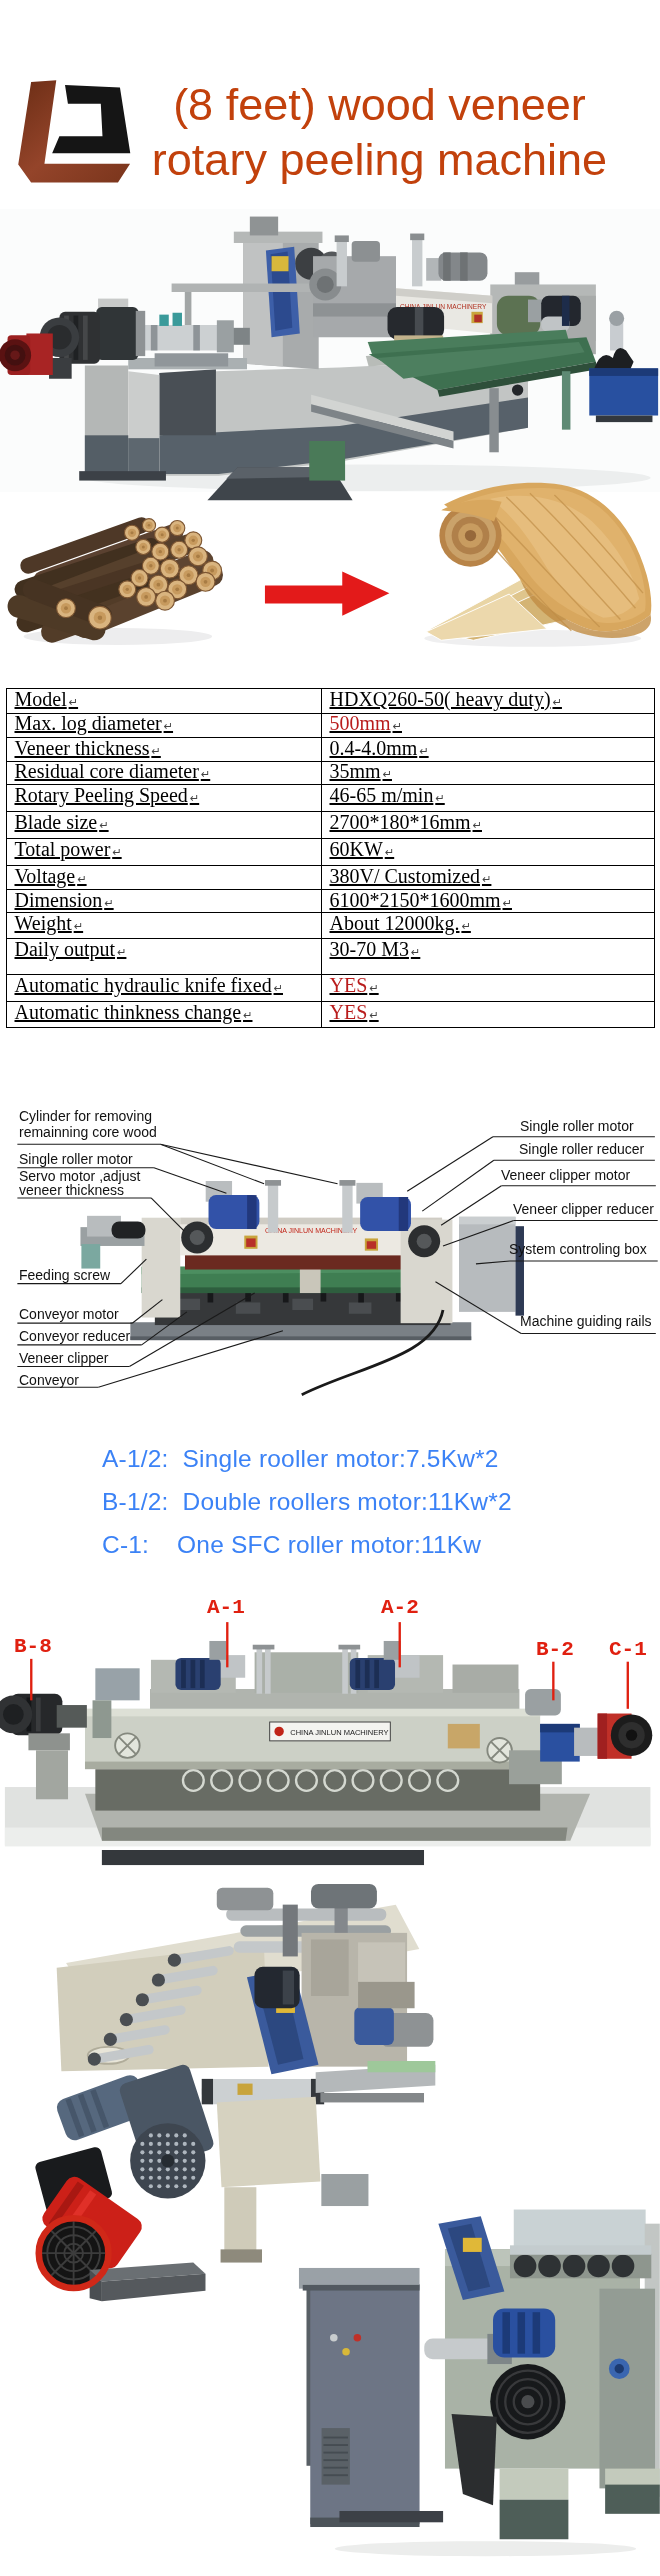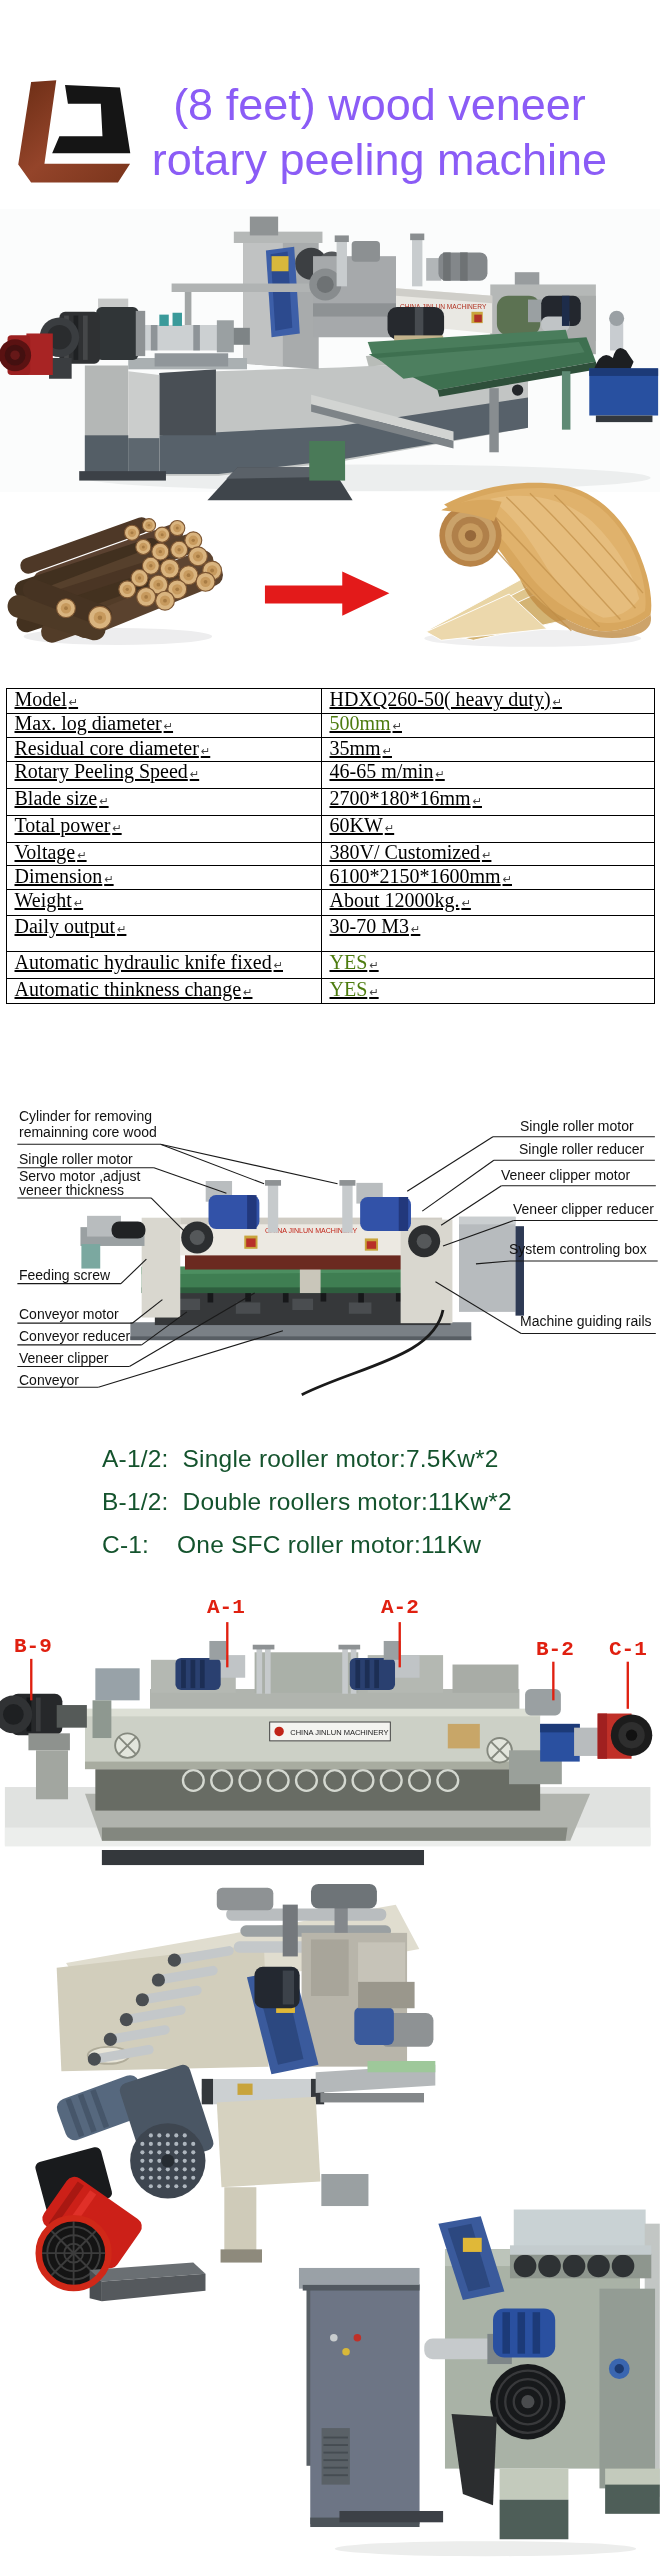--- a/index.html
+++ b/index.html
@@ -1,24 +1,24 @@
 <!DOCTYPE html>
 <html style="font-size:15px"><head>
 <meta charset="utf-8">
 <style>
 html,body{margin:0;padding:0;background:#fff;}
 body{width:660px;height:2576px;position:relative;font-family:"Liberation Sans",sans-serif;overflow:hidden;}
 .abs{position:absolute;}
-.title{font-family:"Liberation Sans",sans-serif;color:#8b5cf6;font-size:45px;line-height:55px;text-align:center;letter-spacing:0px;}
+.title{font-family:"Liberation Sans",sans-serif;color:#c2410c;font-size:45px;line-height:55px;text-align:center;letter-spacing:0px;}
 table.spec{border-collapse:collapse;table-layout:fixed;width:648px;font-family:"Liberation Serif",serif;font-size:20px;color:#000;}
 table.spec td{border:1.9px solid #000;padding:0.9px 0 0 7.5px;vertical-align:top;line-height:18px;}
 .pm{font-size:11.3px;color:#444;padding-left:1.9px;}
-.blue{color:#4d7c0f;}
+.blue{color:#b91c1c;}
 .lbl{font-family:"Liberation Sans",sans-serif;font-size:14px;color:#111;line-height:15px;white-space:nowrap;}
-.abc{font-family:"Liberation Sans",sans-serif;font-size:24.5px;color:#14532d;white-space:pre;letter-spacing:0.2px;}
+.abc{font-family:"Liberation Sans",sans-serif;font-size:24.5px;color:#3b82f6;white-space:pre;letter-spacing:0.2px;}
 .redlbl{font-family:"Liberation Mono",monospace;font-size:21px;color:#e02010;font-weight:bold;white-space:nowrap;}
 </style>
 </head>
 <body>
 
 <div class="abs" id="logo" style="left:17px;top:78px;width:118px;height:108px;">
 <svg width="118" height="108" viewBox="0 0 125 115">
 <defs>
 <linearGradient id="lgBrown" x1="0" y1="0" x2="1" y2="1">
 <stop offset="0" stop-color="#6b2d15"></stop>
@@ -268,20 +268,24 @@
 <tbody>
         <tr style="height:24.5px">
           <td>Model<span class="pm">↵</span></td>
           <td>HDXQ260-50( heavy duty)<span class="pm">↵</span></td>
         </tr>
 <tr style="height:24.5px">
           <td>Max. log diameter<span class="pm">↵</span></td>
           <td><span class="blue">500mm</span><span class="pm">↵</span></td>
         </tr>
 <tr style="height:23.6px">
+          <td>Veneer thickness<span class="pm">↵</span></td>
+          <td>0.4-4.0mm<span class="pm">↵</span></td>
+        </tr>
+<tr style="height:23.6px">
           <td>Residual core diameter<span class="pm">↵</span></td>
           <td>35mm<span class="pm">↵</span></td>
         </tr>
 <tr style="height:27px">
           <td>Rotary Peeling Speed<span class="pm">↵</span></td>
           <td>46-65 m/min<span class="pm">↵</span></td>
         </tr>
 <tr style="height:27px">
           <td>Blade size<span class="pm">↵</span></td>
           <td>2700*180*16mm<span class="pm">↵</span></td>
@@ -508,21 +512,21 @@
 <g stroke="#e02010" stroke-width="2.5">
 <line x1="241" y1="50" x2="241" y2="98"></line>
 <line x1="424" y1="50" x2="424" y2="98"></line>
 <line x1="33" y1="89" x2="33" y2="133"></line>
 <line x1="587" y1="92" x2="587" y2="133"></line>
 <line x1="666" y1="92" x2="666" y2="142"></line>
 </g>
 </svg>
 <div class="abs redlbl" style="left:207px;top:21px;">A-1</div>
 <div class="abs redlbl" style="left:381px;top:21px;">A-2</div>
-<div class="abs redlbl" style="left:14px;top:60px;">B-9</div>
+<div class="abs redlbl" style="left:14px;top:60px;">B-8</div>
 <div class="abs redlbl" style="left:536px;top:63px;">B-2</div>
 <div class="abs redlbl" style="left:609px;top:63px;">C-1</div>
 </div>
 
 <div class="abs" id="photo3" style="left:0px;top:1850px;width:443px;height:454px;">
 <svg width="443" height="454" viewBox="0 0 470 482">
 <rect x="108" y="0" width="342" height="16" fill="#34383c"></rect>
 
 <polygon points="70,120 420,58 445,105 100,170" fill="#e0ddcf"></polygon>
 

